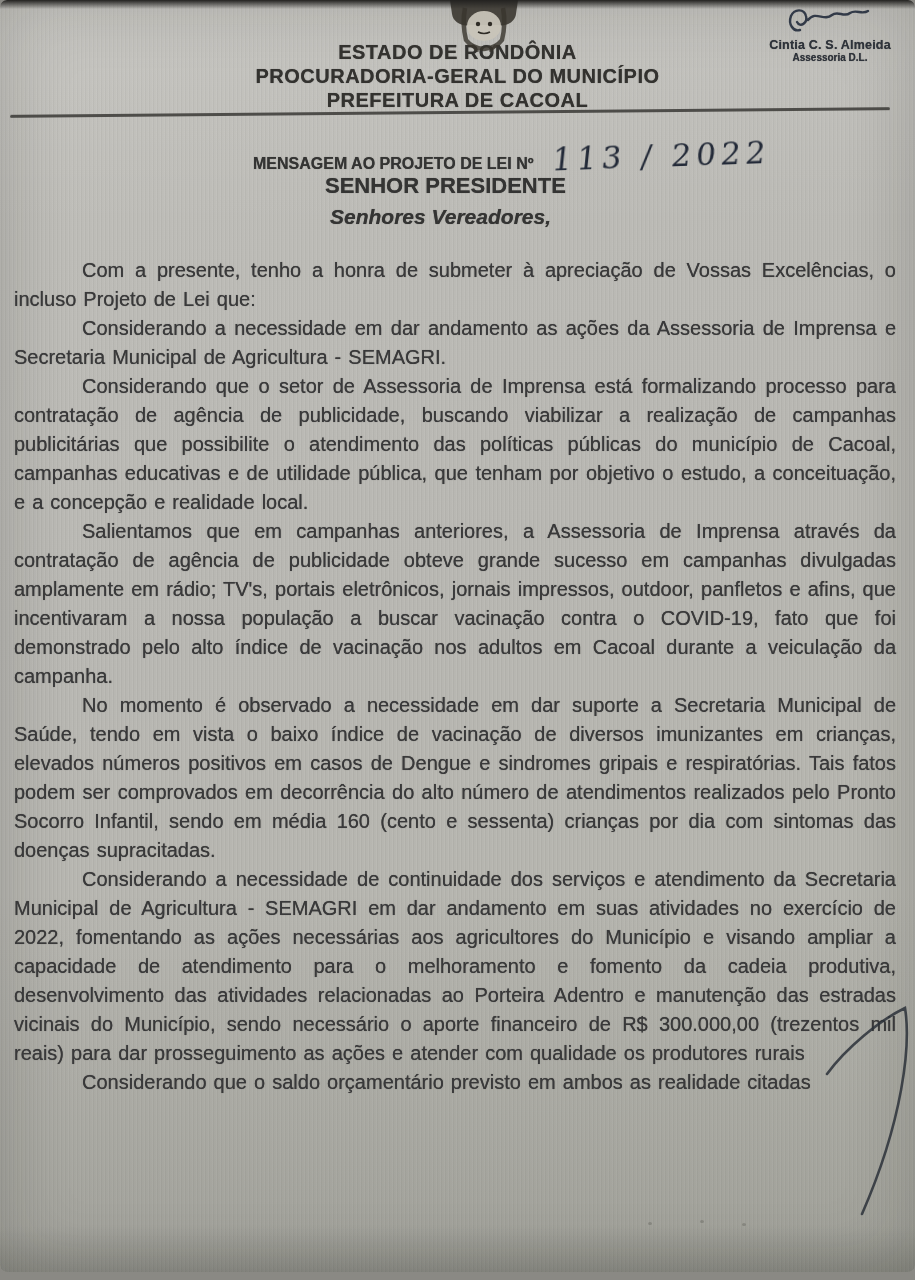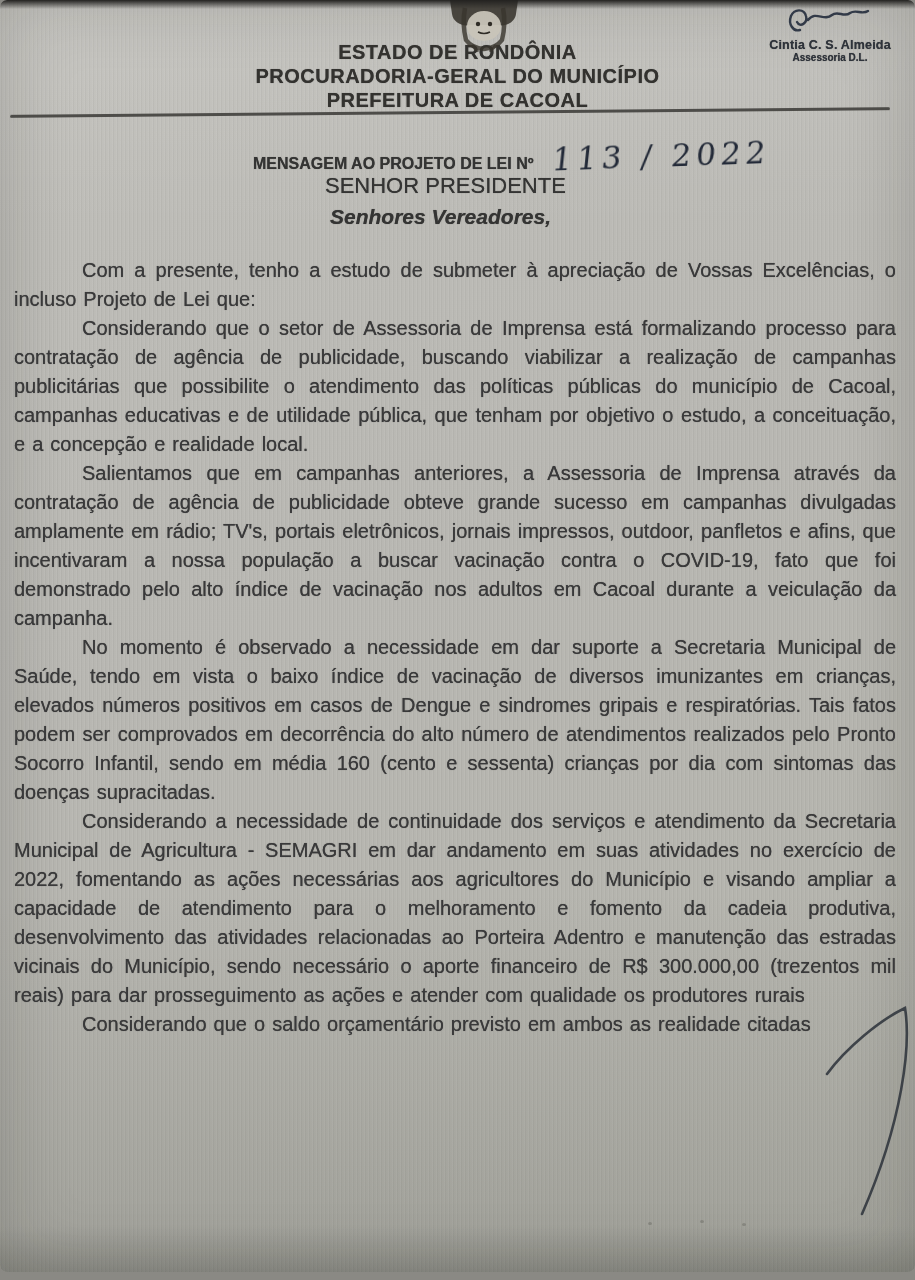--- a/index.html
+++ b/index.html
@@ -45,21 +45,21 @@
   
   #title-row{ position:absolute;top:140px;left:253px;white-space:nowrap; }
   #title-label{ font-weight:bold;font-size:16px;color:#343433; display:inline-block; vertical-align:baseline;}
   #law-number{
     display:inline-block;margin-left:14px;
     font-family:"DejaVu Serif", serif;
     font-size:31px;color:#232a38;letter-spacing:5px;
     transform:rotate(-2deg) skewX(-8deg) translateY(-2px);
     filter:blur(.2px);
   }
-  #salutation1{ position:absolute;top:173px;left:325px;font-weight:normal;font-size:22px; }
+  #salutation1{ position:absolute;top:173px;left:325px;font-weight:bold;font-size:22px; }
   #salutation2{ position:absolute;top:205px;left:330px;font-weight:bold;font-size:21px;font-style:italic; }
 
   
   #body-text{
     position:absolute;top:256px;left:14px;width:882px;
     font-size:20px;line-height:29px;text-align:justify;
     word-spacing:1.5px;color:#39393a;
   }
   #body-text p{ margin:0;text-indent:68px; }
   #body-text p.bold-quote{ font-weight:bold;margin-top:37px;color:#333234; }
@@ -106,21 +106,22 @@
   </div>
 
   <div id="title-row">
     <span id="title-label" class="soft">MENSAGEM AO PROJETO DE LEI Nº</span>
     <span id="law-number">113 / 2022</span>
   </div>
   <div id="salutation1" class="soft">SENHOR PRESIDENTE</div>
   <div id="salutation2" class="soft">Senhores Vereadores,</div>
 
   <div id="body-text" class="soft">
-    <p class="first">Com a presente, tenho a estudo de submeter à apreciação de Vossas Excelências, o incluso Projeto de Lei que:</p>
+    <p class="first">Com a presente, tenho a honra de submeter à apreciação de Vossas Excelências, o incluso Projeto de Lei que:</p>
+    <p>Considerando a necessidade em dar andamento as ações da Assessoria de Imprensa e Secretaria Municipal de Agricultura - SEMAGRI.</p>
     <p>Considerando que o setor de Assessoria de Imprensa está formalizando processo para contratação de agência de publicidade, buscando viabilizar a realização de campanhas publicitárias que possibilite o atendimento das políticas públicas do município de Cacoal, campanhas educativas e de utilidade pública, que tenham por objetivo o estudo, a conceituação, e a concepção e realidade local.</p>
     <p>Salientamos que em campanhas anteriores, a Assessoria de Imprensa através da contratação de agência de publicidade obteve grande sucesso em campanhas divulgadas amplamente em rádio; TV's, portais eletrônicos, jornais impressos, outdoor, panfletos e afins, que incentivaram a nossa população a buscar vacinação contra o COVID-19, fato que foi demonstrado pelo alto índice de vacinação nos adultos em Cacoal durante a veiculação da campanha.</p>
     <p>No momento é observado a necessidade em dar suporte a Secretaria Municipal de Saúde, tendo em vista o baixo índice de vacinação de diversos imunizantes em crianças, elevados números positivos em casos de Dengue e sindromes gripais e respiratórias. Tais fatos podem ser comprovados em decorrência do alto número de atendimentos realizados pelo Pronto Socorro Infantil, sendo em média 160 (cento e sessenta) crianças por dia com sintomas das doenças supracitadas.</p>
     <p>Considerando a necessidade de continuidade dos serviços e atendimento da Secretaria Municipal de Agricultura - SEMAGRI em dar andamento em suas atividades no exercício de 2022, fomentando as ações necessárias aos agricultores do Município e visando ampliar a capacidade de atendimento para o melhoramento e fomento da cadeia produtiva, desenvolvimento das atividades relacionadas ao Porteira Adentro e manutenção das estradas vicinais do Município, sendo necessário o aporte financeiro de R$ 300.000,00 (trezentos mil reais) para dar prosseguimento as ações e atender com qualidade os produtores rurais</p>
     <p>Considerando que o saldo orçamentário previsto em ambos as realidade citadas</p>
   </div>
 
   <svg id="pen-mark" width="110" height="245" viewBox="0 0 110 245" xmlns="http://www.w3.org/2000/svg">
     <path d="M19 84 C38 58 72 30 97 18 C103 55 95 130 54 224" fill="none" stroke="#2c313a" stroke-width="2.6" stroke-linecap="round" opacity=".85"></path>
   </svg>

